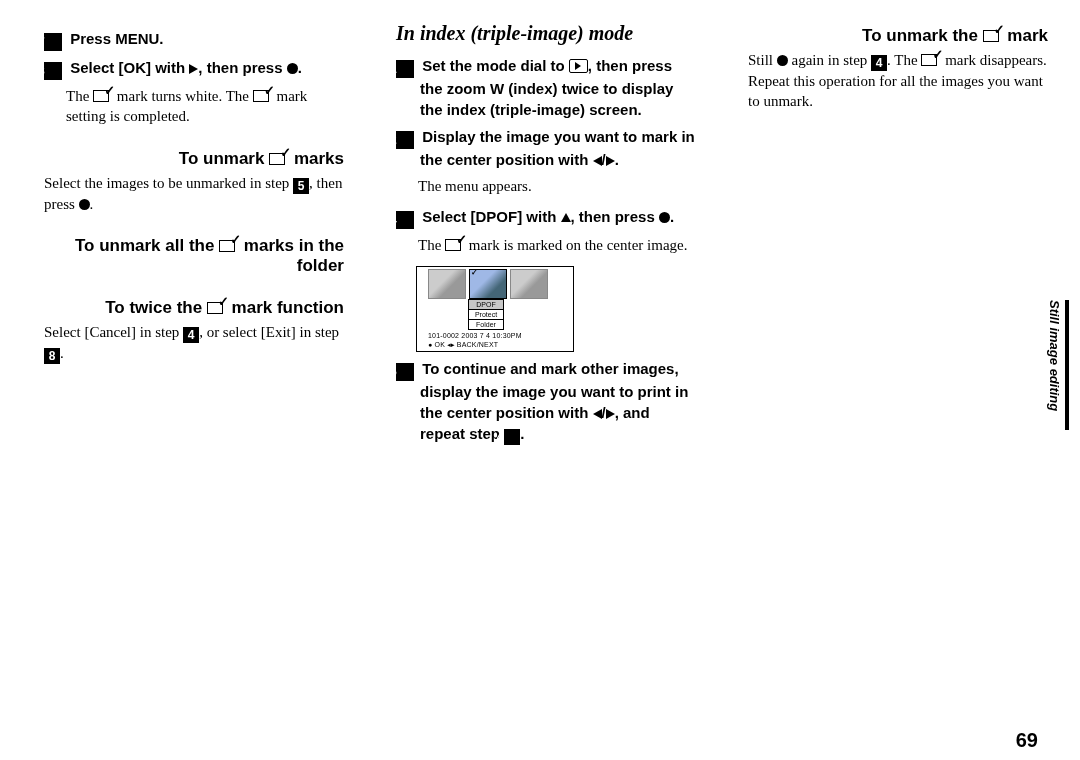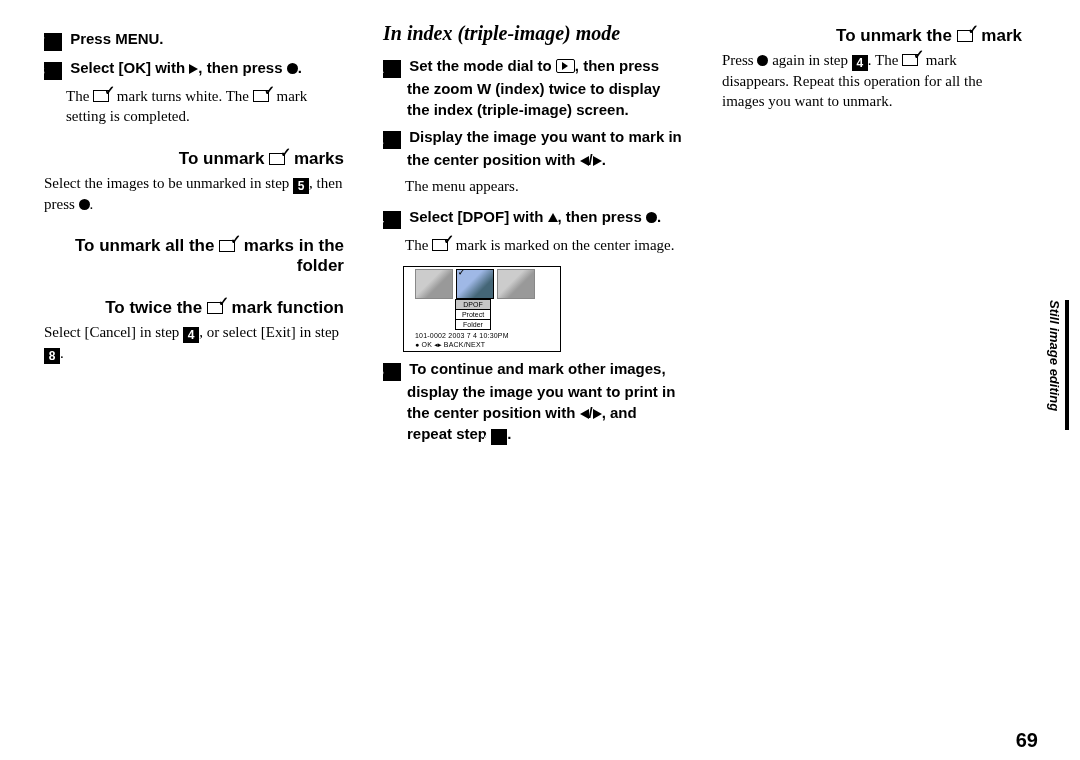--- a/index.html
+++ b/index.html
@@ -10,21 +10,21 @@
     font-family: "Times New Roman", serif;
     font-size: 15px;
     color: #000;
     background: #fff;
     position: relative;
   }
   .page {
     display: flex;
     flex-direction: row;
     padding: 22px 30px 0 44px;
-    gap: 39px;
+    gap: 52px;
   }
   .col {
     width: 300px;
   }
   .step-num {
     display: inline-block;
     width: 18px;
     height: 18px;
     background: #000;
     color: #fff;
@@ -295,21 +295,21 @@
         <span>To continue and mark other images, display the image you want to print in the center position with </span><span class="left-tri"></span><span>/</span><span class="play-tri"></span><span>, and repeat step </span><span class="step-num-sm">4</span><span>.</span>
       </span>
     </div>
   </div>
 
   <div class="col">
     <div class="section-head" style="margin-top:4px">
       <span>To unmark the </span><span class="dpof-icon"></span><span> mark</span>
     </div>
     <p>
-      <span>Press </span><span class="dot"></span><span> again in step </span><span class="step-num-sm">4</span><span>. The </span><span class="dpof-icon"></span><span> mark disappears. Repeat this operation for all the images you want to unmark.</span>
+      <span>Still </span><span class="dot"></span><span> again in step </span><span class="step-num-sm">4</span><span>. The </span><span class="dpof-icon"></span><span> mark disappears. Repeat this operation for all the images you want to unmark.</span>
     </p>
   </div>
 
 </div>
 
 <div class="side-bar"></div>
 <div class="side-tab">Still image editing</div>
 <div class="page-num">69</div>
 
 </body></html>

